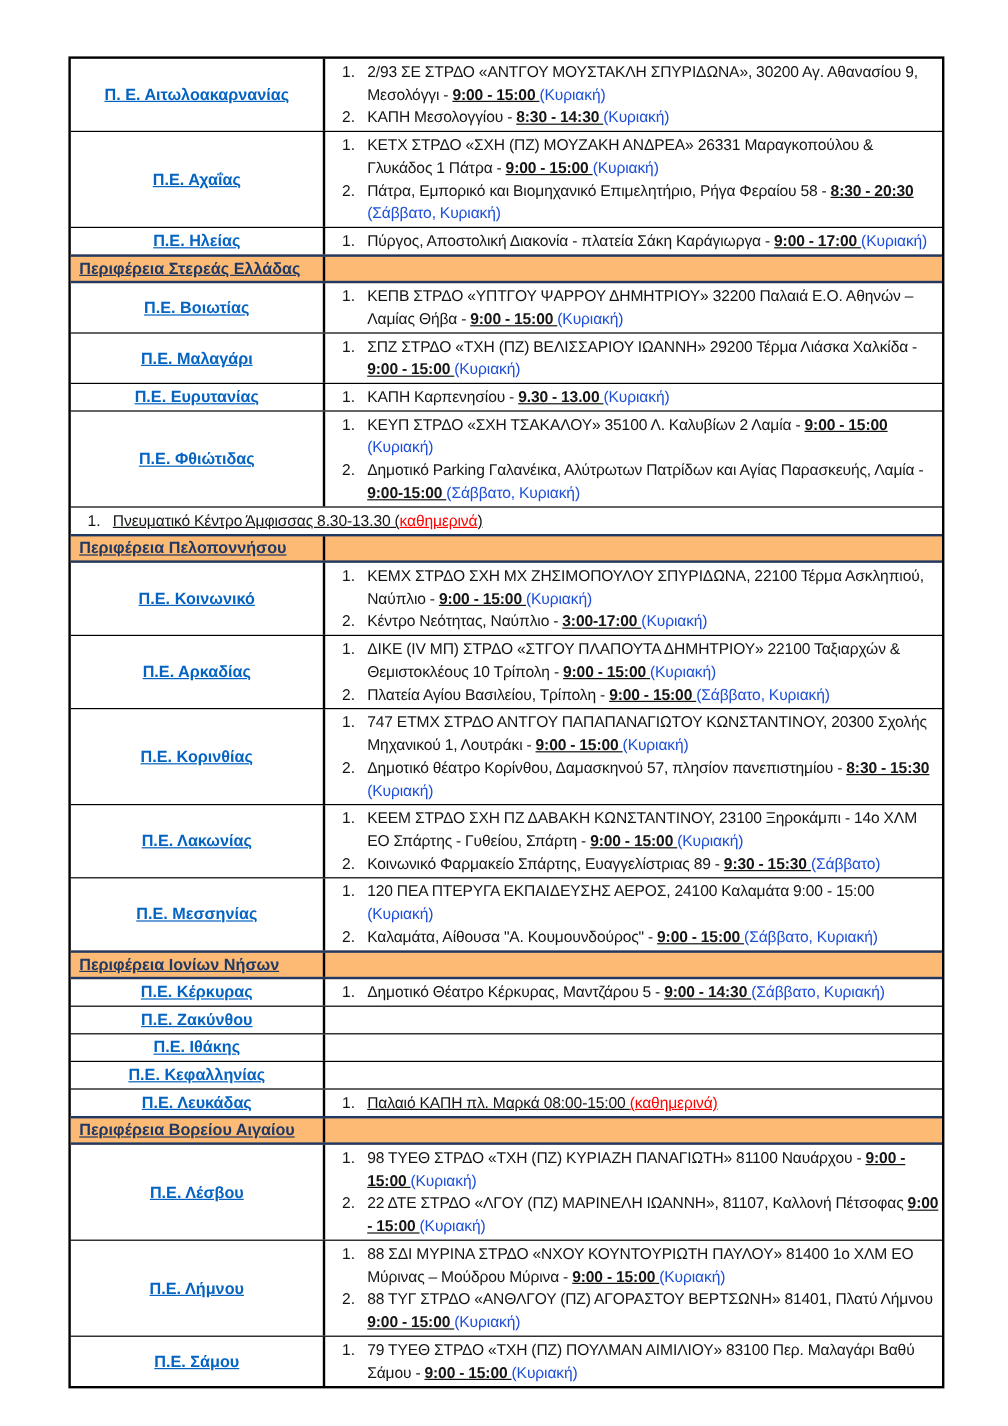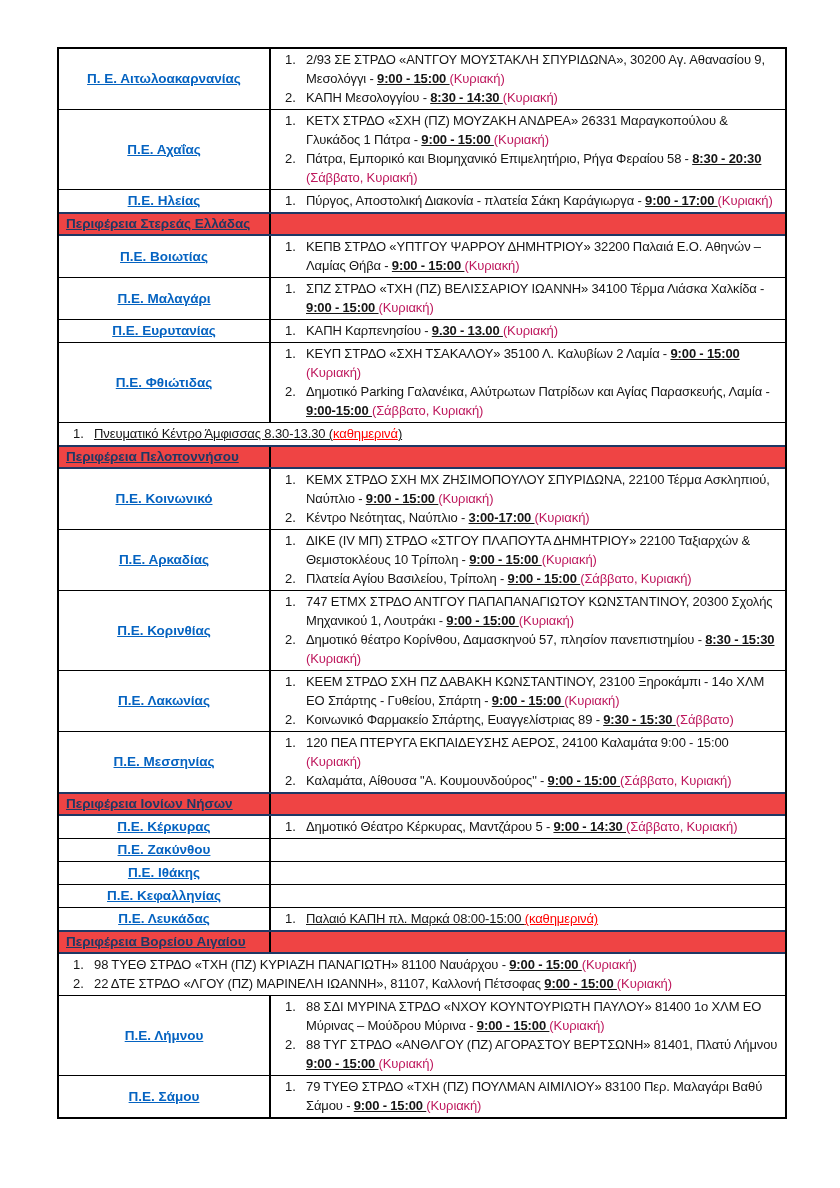--- a/index.html
+++ b/index.html
@@ -7,21 +7,21 @@
     width:840px;height:1188px;background:#ffffff;position:relative;overflow:hidden;
     font-family:"Liberation Sans",sans-serif;
   }
   .doc-table{
     position:absolute;left:57px;top:47px;width:730px;
     border:2px solid #000;box-sizing:border-box;background:#fff;
   }
   .row{display:flex;border-top:1px solid #000;}
   .row:first-child{border-top:0;}
   .row.band{
-    background:#ef4444;
+    background:#fdba74;
     border-top:2px solid #1F3864;
     border-bottom:2px solid #1F3864;
   }
   .row.after-band{border-top:0;}
   .cell-left{
     width:212px;min-width:212px;box-sizing:border-box;
     border-right:2px solid #000;
     display:flex;align-items:center;justify-content:center;
     text-align:right;padding:2px 3px;
   }
@@ -41,21 +41,21 @@
   .num{
     width:21px;min-width:21px;margin-left:14px;
     font-size:13px;line-height:19px;color:#151515;
   }
   .itext{
     flex:1;font-size:13px;line-height:19px;color:#151515;
     letter-spacing:-0.1px;word-spacing:-0.2px;
   }
   .sp{}
   .st{font-weight:bold;text-decoration:underline;}
-  .sr{color:#be185d;}
+  .sr{color:#1d4ed8;}
   .su{text-decoration:underline;}
   .sru{color:#FF0000;text-decoration:underline;}
 </style>
 </head>
 <body>
 
 <div class="page">
   <div class="doc-table">
       <div class="row">
         <div class="cell-left">
@@ -115,21 +115,21 @@
           </div>
         </div>
       </div>
       <div class="row">
         <div class="cell-left">
           <span class="region-label">Π.Ε. Μαλαγάρι</span>
         </div>
         <div class="cell-right">
           <div class="item">
             <span class="num">1.</span>
-            <div class="itext"><span class="sp">ΣΠΖ ΣΤΡΔΟ «ΤΧΗ (ΠΖ) ΒΕΛΙΣΣΑΡΙΟΥ ΙΩΑΝΝΗ» 34100 Τέρμα Λιάσκα Χαλκίδα - </span><span class="st">9:00 - 15:00 </span><span class="sr">(Κυριακή)</span></div>
+            <div class="itext"><span class="sp">ΣΠΖ ΣΤΡΔΟ «ΤΧΗ (ΠΖ) ΒΕΛΙΣΣΑΡΙΟΥ ΙΩΑΝΝΗ» 29200 Τέρμα Λιάσκα Χαλκίδα - </span><span class="st">9:00 - 15:00 </span><span class="sr">(Κυριακή)</span></div>
           </div>
         </div>
       </div>
       <div class="row">
         <div class="cell-left">
           <span class="region-label">Π.Ε. Ευρυτανίας</span>
         </div>
         <div class="cell-right">
           <div class="item">
             <span class="num">1.</span>
@@ -287,20 +287,23 @@
           </div>
         </div>
       </div>
       <div class="row band">
         <div class="cell-left">
           <span class="band-label">Περιφέρεια Βορείου Αιγαίου</span>
         </div>
         <div class="cell-right"></div>
       </div>
       <div class="row after-band">
+        <div class="cell-left">
+          <span class="region-label">Π.Ε. Λέσβου</span>
+        </div>
         <div class="cell-right">
           <div class="item">
             <span class="num">1.</span>
             <div class="itext"><span class="sp">98 ΤΥΕΘ ΣΤΡΔΟ «ΤΧΗ (ΠΖ) ΚΥΡΙΑΖΗ ΠΑΝΑΓΙΩΤΗ» 81100 Ναυάρχου - </span><span class="st">9:00 - 15:00 </span><span class="sr">(Κυριακή)</span></div>
           </div>
           <div class="item">
             <span class="num">2.</span>
             <div class="itext"><span class="sp">22 ΔΤΕ ΣΤΡΔΟ «ΛΓΟΥ (ΠΖ) ΜΑΡΙΝΕΛΗ ΙΩΑΝΝΗ», 81107, Καλλονή Πέτσοφας </span><span class="st">9:00 - 15:00 </span><span class="sr">(Κυριακή)</span></div>
           </div>
         </div>

